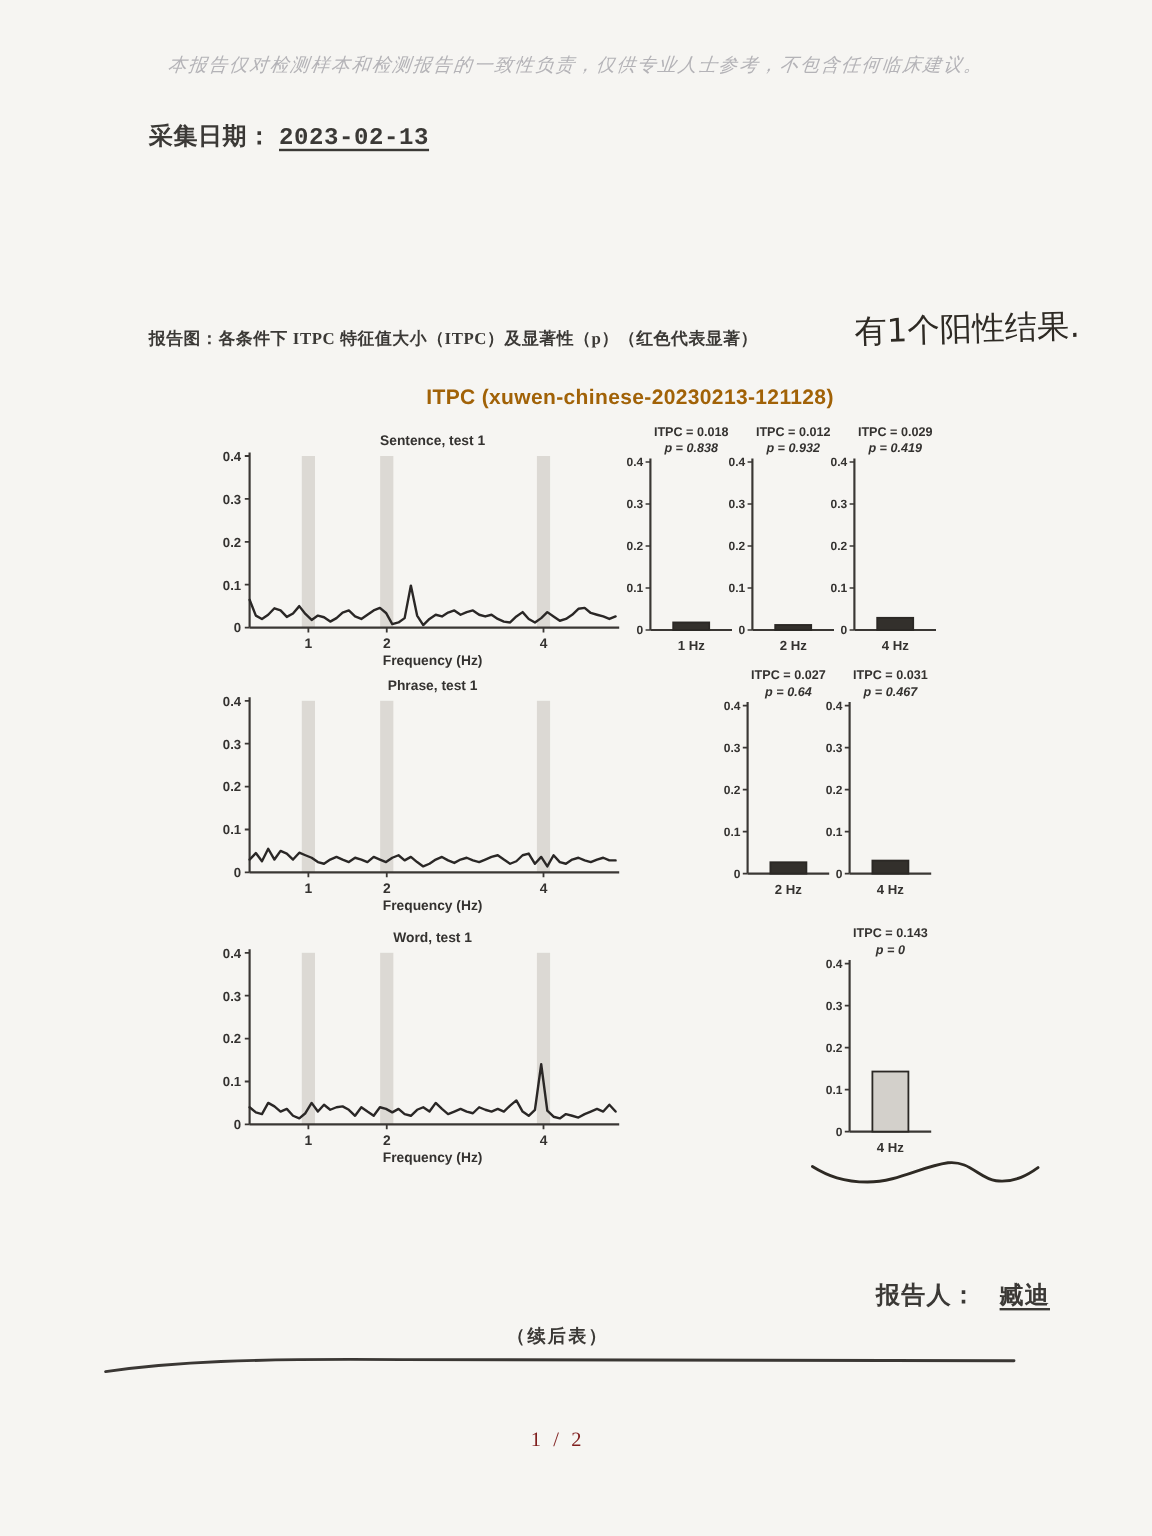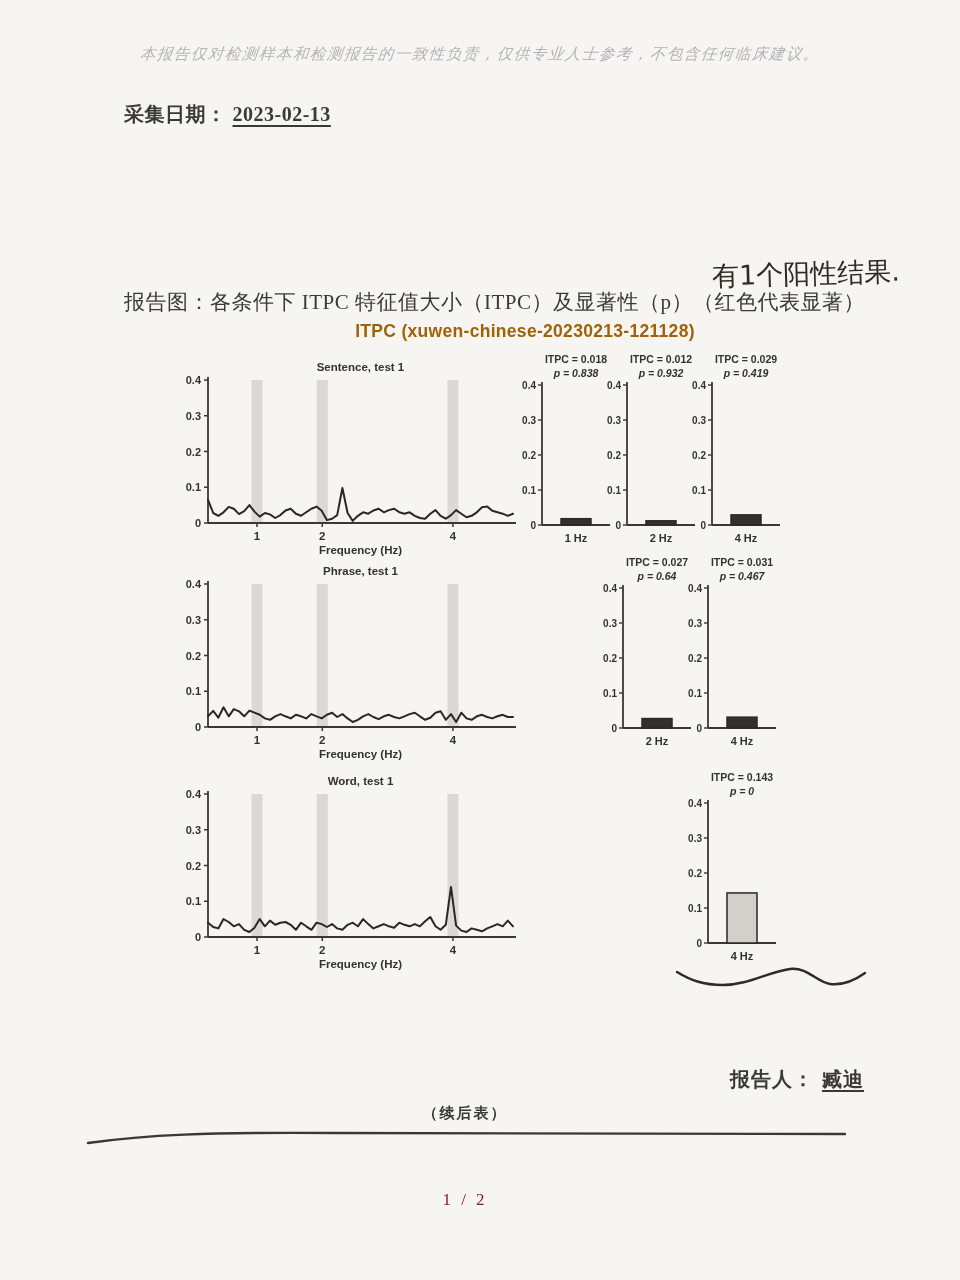--- a/index.html
+++ b/index.html
@@ -12,40 +12,40 @@
     overflow:hidden;
   }
   .abs{position:absolute;}
   .disclaimer{
     left:0;top:44px;width:960px;text-align:center;
     font-size:15.5px;color:#b4b3b7;font-style:italic;
     letter-spacing:1.5px;transform:skewX(-6deg);
   }
   .meta{left:124px;top:102px;}
   .meta-row{font-size:20px;font-weight:bold;margin-bottom:12px;line-height:24px;letter-spacing:.5px;white-space:nowrap;}
-  .meta-row .val{text-decoration:underline;text-underline-offset:4px;margin-left:6px;}
-  .caption{left:124px;top:288px;font-size:21px;font-weight:normal;letter-spacing:.5px;white-space:nowrap;}
+  .meta-row .val{text-decoration:underline;text-underline-offset:4px;margin-left:6px;font-family:Liberation Mono, monospace;}
+  .caption{left:124px;top:274px;font-size:14px;font-weight:bold;letter-spacing:.5px;white-space:nowrap;}
   .handwrite{
     left:712px;top:256px;font-size:27px;color:#2e2a24;
     font-family:"DejaVu Sans",cursive,sans-serif;
     transform:rotate(-1.5deg);white-space:nowrap;font-weight:500;
   }
   .fig-title{
     left:170px;top:321px;width:710px;text-align:center;
     font-family:"Liberation Sans","DejaVu Sans",sans-serif;
     font-weight:bold;font-size:17.5px;color:#a16207;letter-spacing:.3px;
   }
   .lc{width:358px;height:206px;}
   .bc{width:100px;height:205px;}
   #lc0{left:168px;top:356px;} #lc1{left:168px;top:560px;} #lc2{left:168px;top:770px;}
   #bc0{left:518px;top:350px;} #bc1{left:603px;top:350px;} #bc2{left:688px;top:350px;}
   #bc3{left:599px;top:553px;} #bc4{left:684px;top:553px;}
   #bc5{left:684px;top:768px;}
   .reporter{left:730px;top:1066px;font-size:20px;font-weight:bold;letter-spacing:1px;white-space:nowrap;}
-  .reporter .val{text-decoration:underline;text-underline-offset:4px;margin-left:8px;}
+  .reporter .val{text-decoration:underline;text-underline-offset:4px;margin-left:19px;}
   .cont-note{left:0;top:1104px;width:930px;text-align:center;font-size:15px;font-weight:bold;letter-spacing:2px;}
   .page-num{left:0;top:1190px;width:930px;text-align:center;font-size:17px;letter-spacing:3px;color:#7f1d1d;}
   svg text{font-family:"Liberation Sans","DejaVu Sans",sans-serif;fill:#343230;}
 </style>
 </head>
 <body>
 
 <div class="page">
 
   <div class="abs disclaimer">本报告仅对检测样本和检测报告的一致性负责，仅供专业人士参考，不包含任何临床建议。</div>

